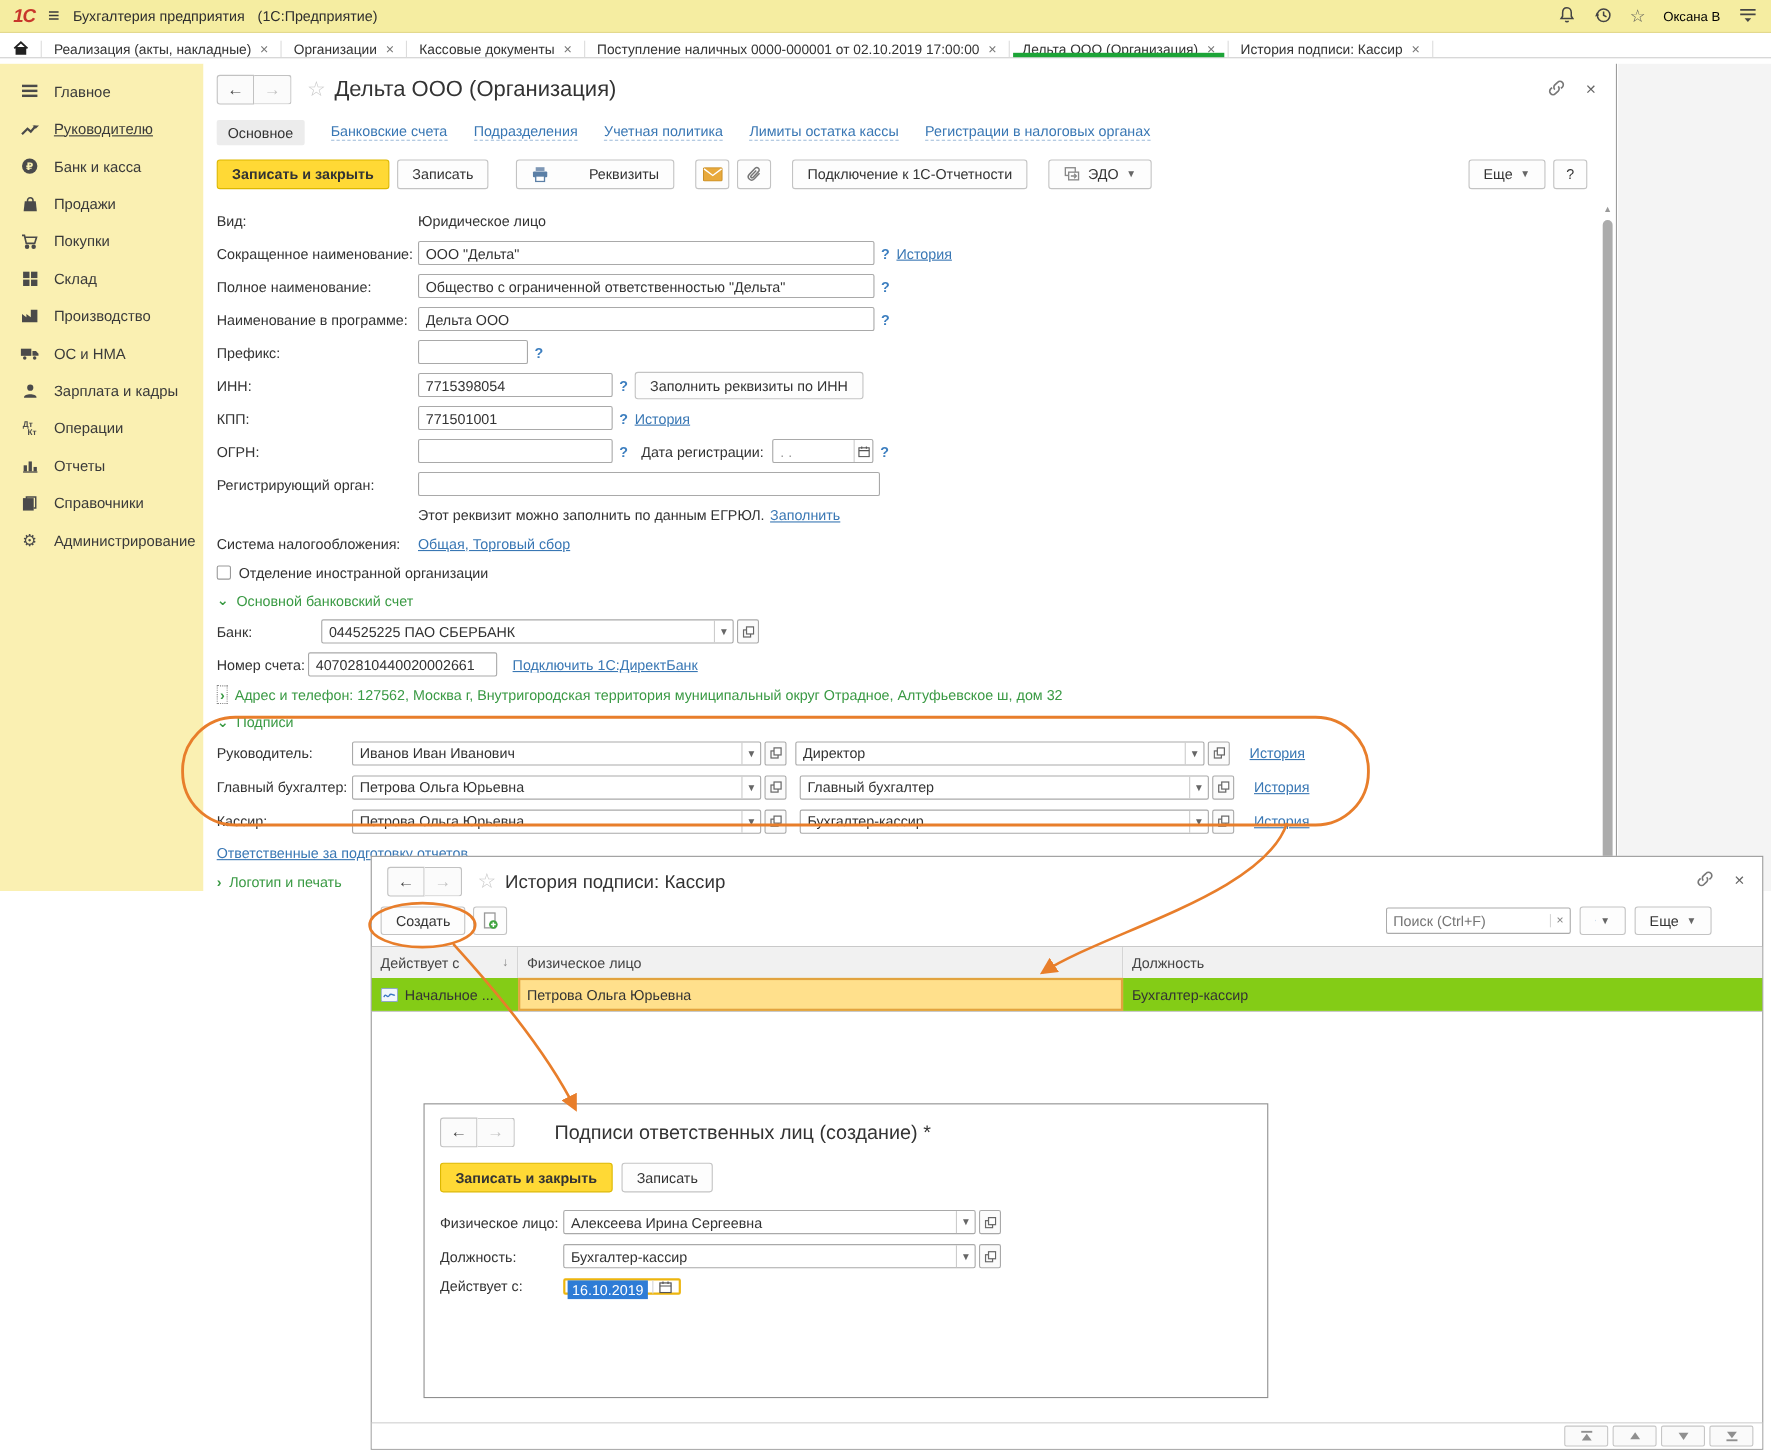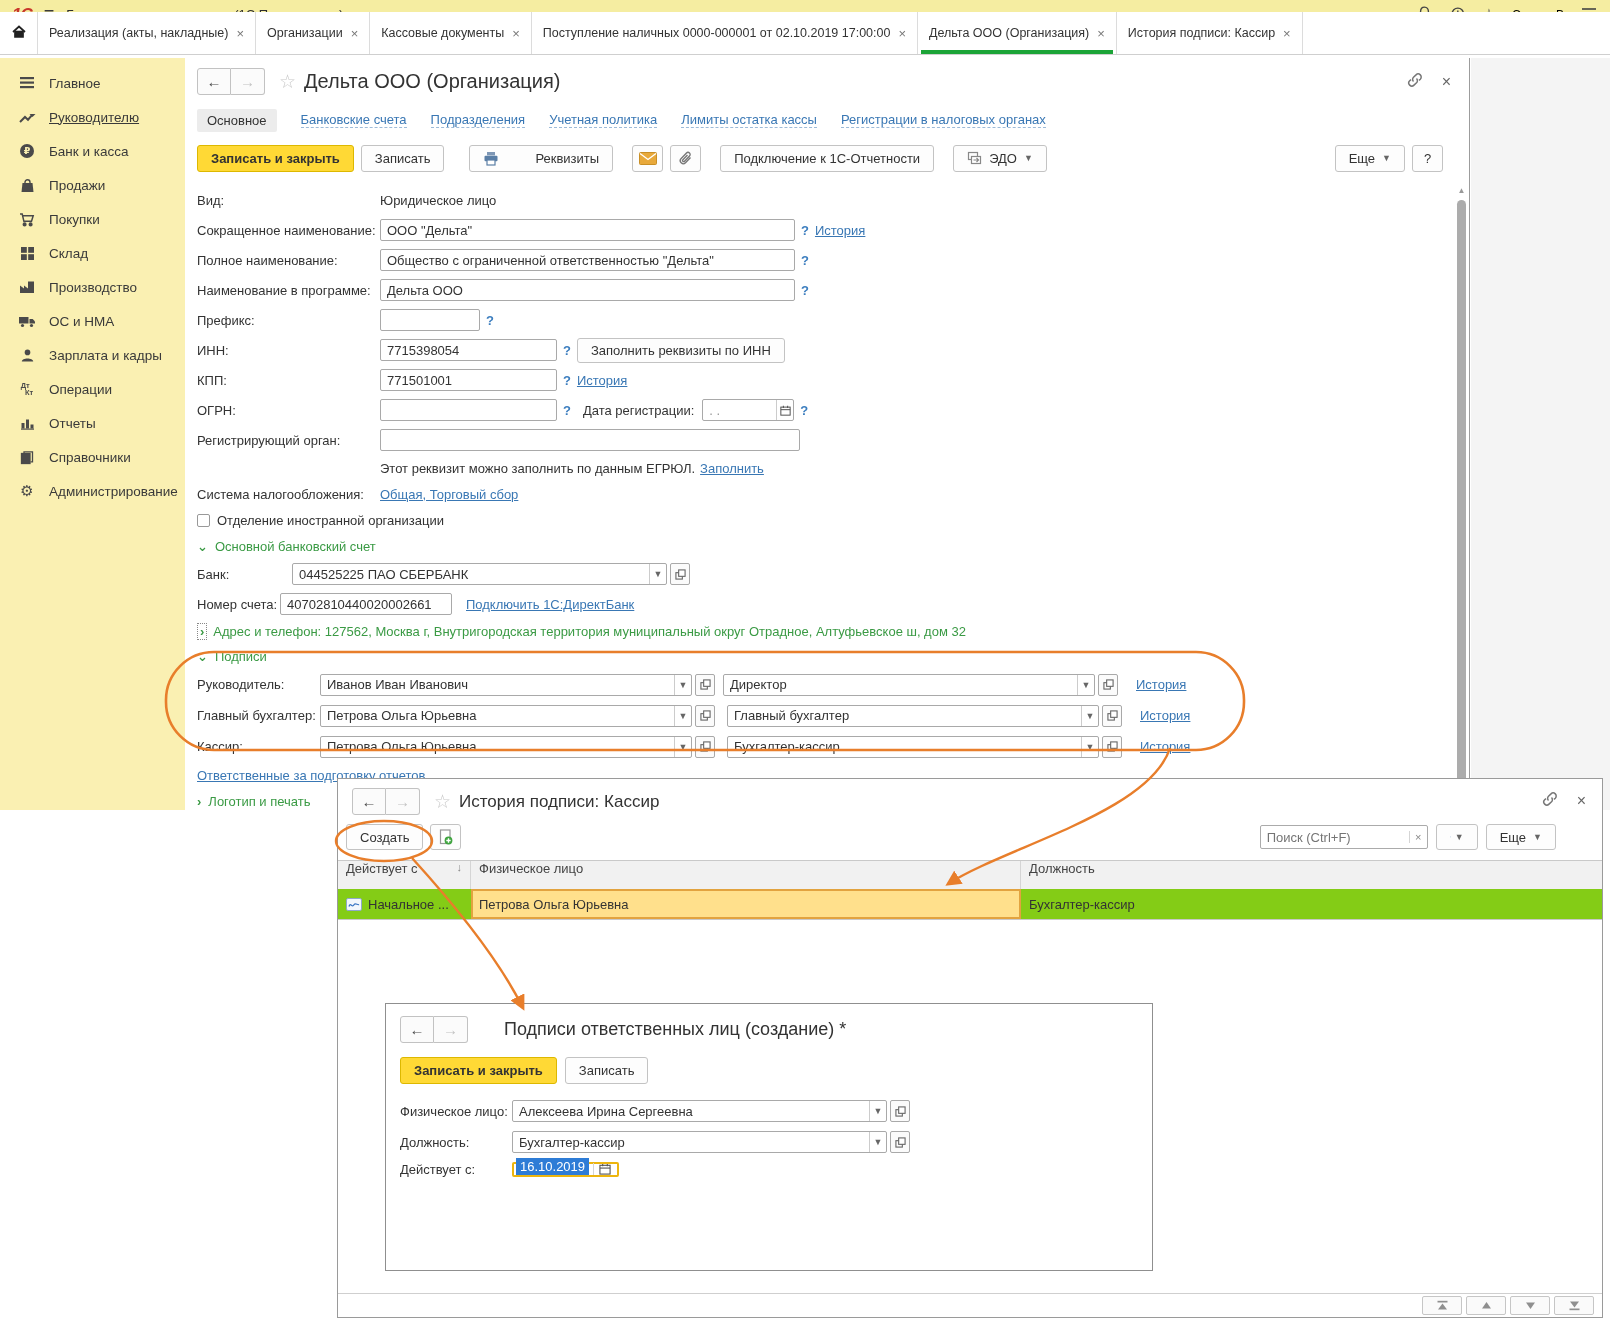--- a/index.html
+++ b/index.html
@@ -11,21 +11,21 @@
     background:#F5EDA1; display:flex; align-items:center; gap:12px; padding:0 12px;
     border-bottom:1px solid #E3D98E; z-index:20; }
   .logo { font-weight:bold; font-size:17px; color:#C8372B; font-style:italic; letter-spacing:-1px; }
   .hamb { font-size:18px; color:#3a3a3a; cursor:pointer; }
   .tb-title { font-size:13px; color:#2e2e2e; }
   .tb-app { margin-left:8px; }
   .tb-right { margin-left:auto; display:flex; align-items:center; gap:16px; }
   .tb-user { font-size:12px; color:#000000; }
 
   
-  .tabbar { position:absolute; left:0; top:12px; width:1610px; height:43px; background:#fff;
+  .tabbar { position:absolute; left:0; top:37px; width:1610px; height:16px; background:#fff;
     border-bottom:1px solid #CFCFCF; display:flex; z-index:20;text-align:center; }
   .tab { position:relative; display:flex; align-items:center; gap:8px; padding:0 11px;
     border-right:1px solid #DCDCDC; font-size:12.5px; color:#333; cursor:pointer; white-space:nowrap; }
   .tab.home { width:38px; justify-content:center; padding:0; }
   .tab-close { color:#777; font-size:13px; }
   .tab-underline { position:absolute; left:3px; right:3px; bottom:0; height:4px; background:#1CA437; }
 
   
   .sidebar { position:absolute; left:0; top:58px; width:185px; height:752px;
     background:#FAF0B2; padding-top:8px; z-index:1; }
@@ -92,36 +92,36 @@
 
   
   .w2-hdr { display:flex; align-items:center; padding:9px 12px 0; height:36px; }
   .w2-toolbar { display:flex; align-items:center; margin-top:8px; padding:0 46px 0 8px; height:28px; }
   .srch { display:inline-flex; align-items:center; border:1px solid #ABABAB; border-radius:2px; height:24px;
     width:168px; background:#fff; margin-left:auto; }
   .srch input { border:none; outline:none; flex:1; padding:0 6px; font-size:13px; font-family:inherit; color:#333; min-width:0;}
   .srch .clr { width:18px; color:#888; text-align:center; font-size:11px; border-left:1px solid #D5D5D5; cursor:pointer;}
   .tbl { margin:9px 0 0 0; border-top:1px solid #C9C9C9; border-bottom:1px solid #C9C9C9; }
   .tr { display:flex; }
-  .th { background:#F1F1F1; height:28px; display:flex; padding:0 8px;
+  .th { background:#F1F1F1; height:28px; display:flex; align-items:center; padding:0 8px;
     border-right:1px solid #D5D5D5; color:#444; }
   .td { height:30px; display:flex; align-items:center; padding:0 8px; }
   .c1 { width:133px; flex:none; } .c2 { width:550px; flex:none; } .c3 { flex:1; }
   .rowsel { background:#84cc16; }
   .cellsel { background:#FFE08C; border:2px solid #E2A33F; padding:0 6px; }
   .sort { margin-left:auto; color:#888; font-size:11px; }
   .w2-footer { position:absolute; left:0; right:0; bottom:0; height:24px; border-top:1px solid #CFCFCF;
     display:flex; align-items:center; justify-content:flex-end; gap:4px; padding:0 8px; background:#fff;}
   .navsm { width:40px; height:19px; border:1px solid #C6C6C6; border-radius:2px; background:#FAFAFA;
     display:flex; align-items:center; justify-content:center; cursor:pointer;}
 
   
   .w3row { display:flex; align-items:center; margin-top:9px; }
   .w3lbl { width:112px; flex:none; }
-  .datewrap { display:inline-flex; align-items:flex-end; border:2px solid #EDB50E; border-radius:2px;
+  .datewrap { display:inline-flex; align-items:flex-start; border:2px solid #EDB50E; border-radius:2px;
     height:15px; background:#fff; padding:0 2px; }
   .dateval { background:#2E7CD6; color:#fff; padding:1px 4px; font-size:13px; }
   .datecal { width:22px; display:flex; justify-content:center; border-left:1px solid #D5D5D5; margin-left:4px; cursor:pointer;}
 
   .winctl { position:absolute; top:14px; display:flex; gap:18px; align-items:center; }
   .xicon { color:#666; font-size:16px; cursor:pointer; }
 
   .annot { position:absolute; left:0; top:0; width:1610px; height:1323px; z-index:30; pointer-events:none; }
 </style>
 </head>

